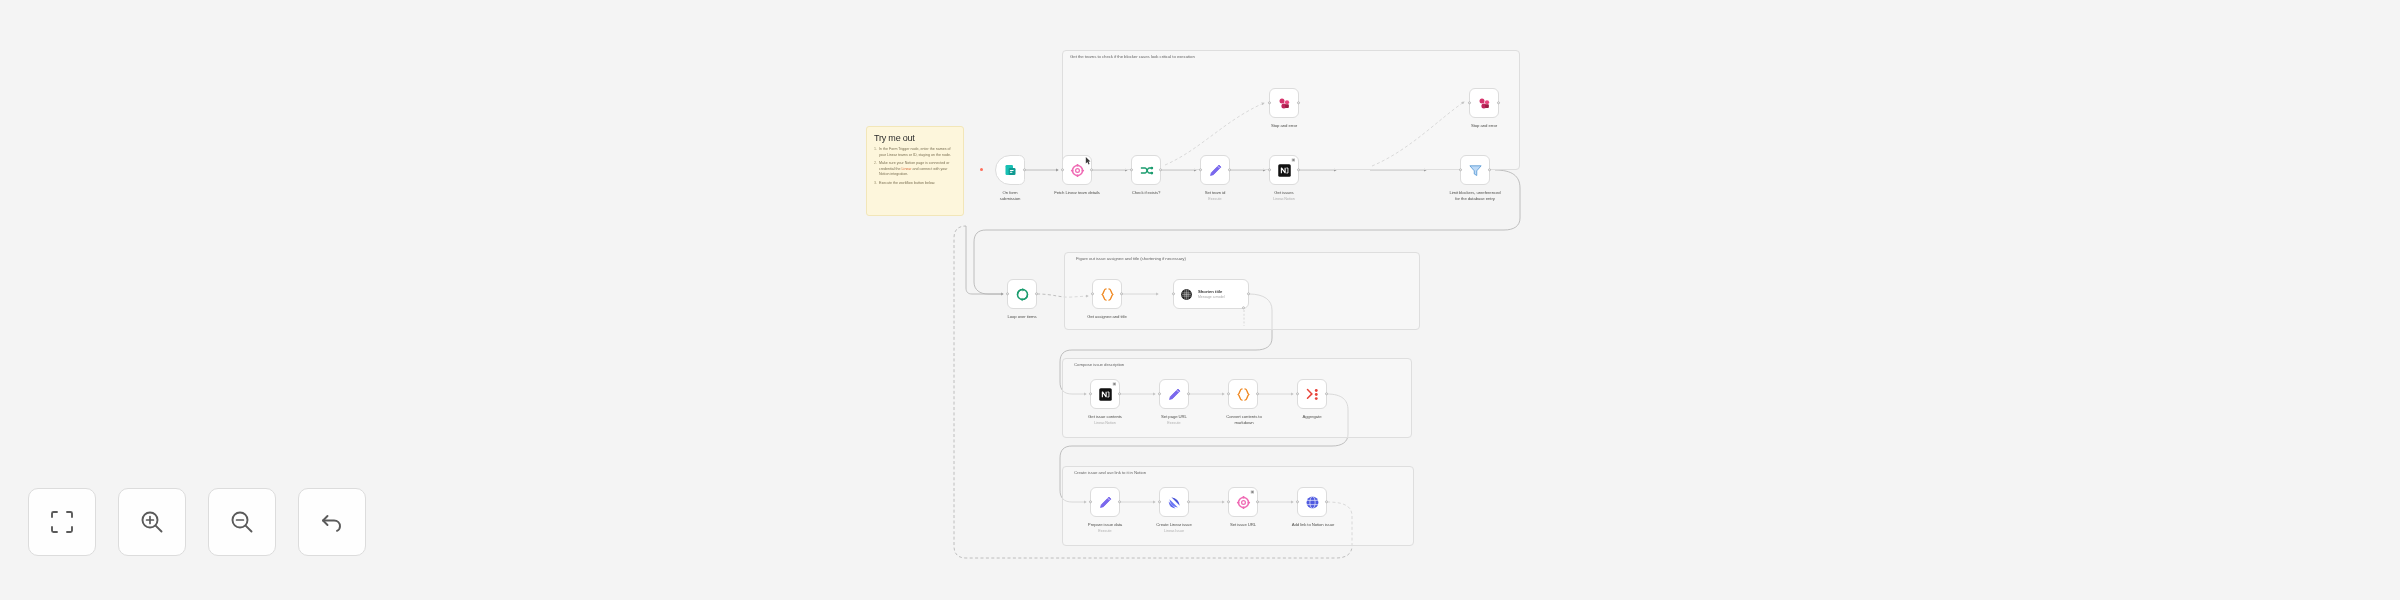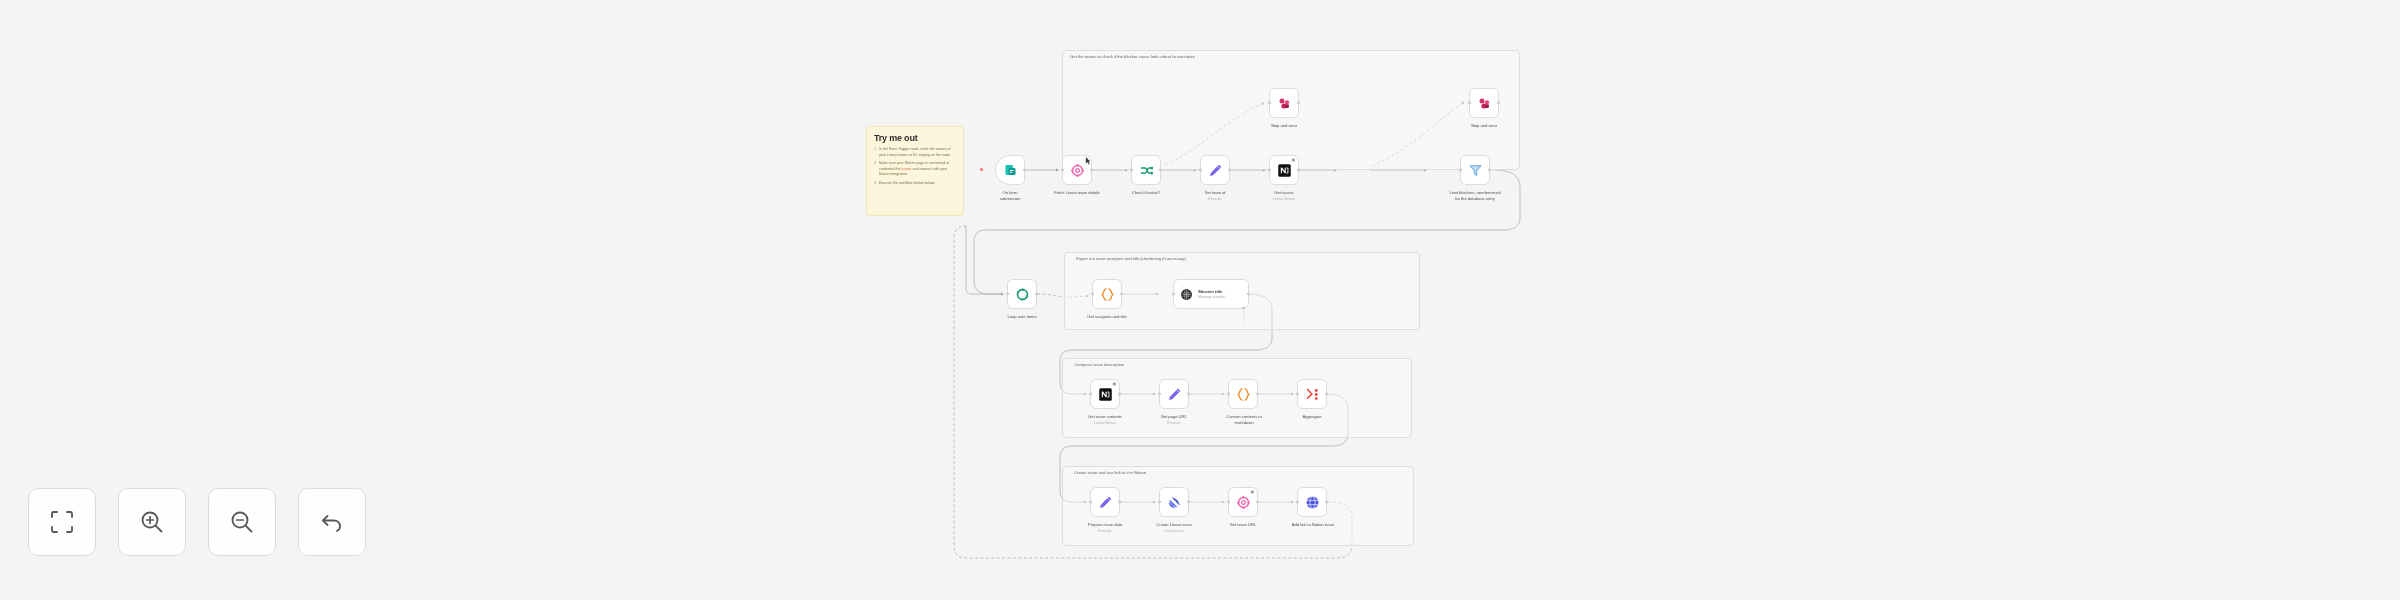--- a/index.html
+++ b/index.html
@@ -34,21 +34,21 @@
   #sticky-note {
     position: absolute; left: 866px; top: 126px;
     width: 98px; height: 90px;
     background: #fdf6dc;
     border: 1px solid #f2e6b8;
     border-radius: 3px;
     padding: 6px 7px;
     overflow: hidden;
   }
   #sticky-note .sticky-title {
-    font-size: 9px; font-weight: bold; color: #2b2b2b;
+    font-size: 9px; font-weight: normal; color: #2b2b2b;
     letter-spacing: -.2px; margin-bottom: 4px;
   }
   #sticky-note ol { list-style: none; }
   #sticky-note li {
     font-size: 3.6px; line-height: 1.55;
     color: #7a6f52; margin-bottom: 3px;
     display: flex; gap: 2px;
   }
   #sticky-note li .num { color: #9a8f6e; flex: 0 0 auto; }
   #sticky-note li .lk { color: #d96a3a; }

